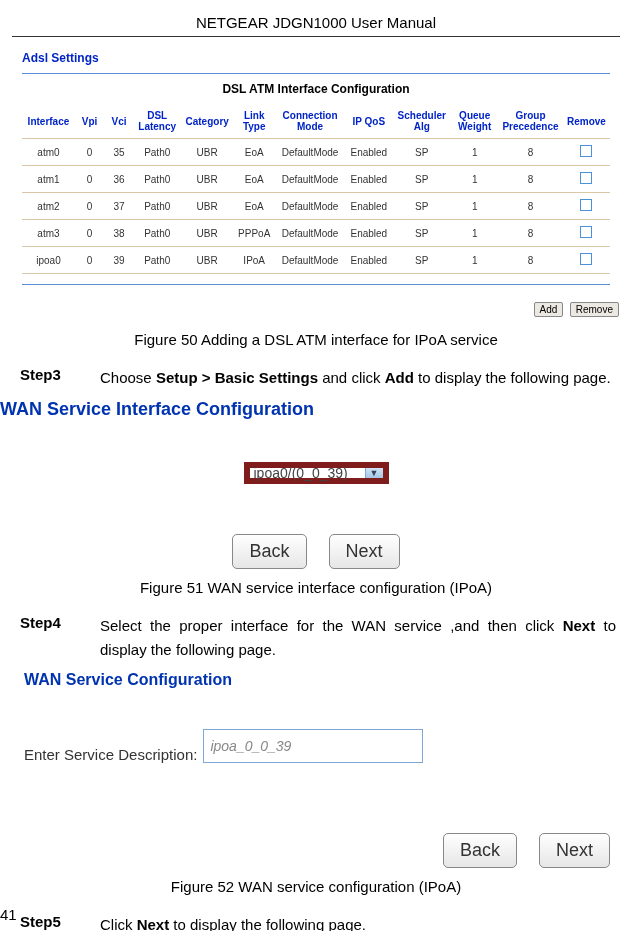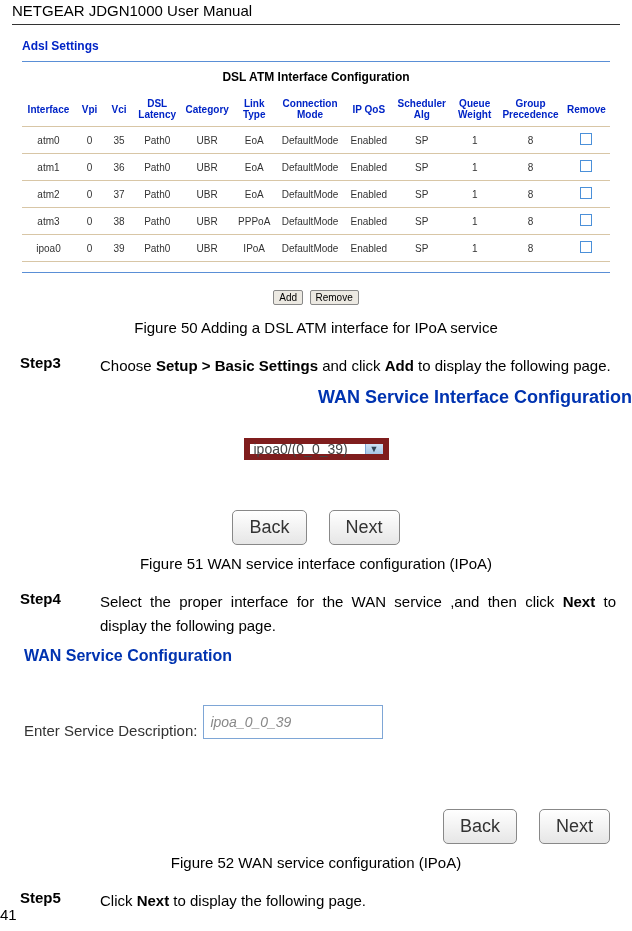--- a/index.html
+++ b/index.html
@@ -5,22 +5,23 @@
     * { box-sizing: border-box; margin: 0; padding: 0; }
     body {
       width: 632px;
       height: 931px;
       background: #fff;
       font-family: Arial, sans-serif;
       color: #000;
       position: relative;
     }
     .page-header {
+      text-align: center;
       font-size: 15px;
-      padding: 2px 0 5px;
+      padding: 14px 0 5px;
       border-bottom: 1.5px solid #333;
       margin: 0 12px;
     }
     .adsl-heading {
       color: #0024c6;
       font-weight: bold;
       font-size: 12px;
       margin: 14px 0 8px 22px;
     }
     hr.blue-line { border: none; border-top: 1px solid #5a8fd6; margin: 0 22px; }
@@ -44,41 +45,41 @@
       padding: 6px 2px;
       text-align: center;
       color: #333;
     }
     .rm-box {
       display: inline-block;
       width: 12px; height: 12px;
       border: 1.5px solid #4b90d9;
       background: #fff;
     }
-    .atm-buttons { text-align: center; margin: 14px 12px; }
+    .atm-buttons { text-align: right; margin: 14px 12px; }
     .atm-buttons .btn {
       display: inline-block;
       font-size: 10px;
       padding: 1px 5px;
       background: #ece9e2;
       border: 1px solid #888;
       border-radius: 2px;
       margin: 0 1px;
     }
     .caption { text-align: center; font-size: 15px; margin: 4px 0 18px; }
     .step-row { display: flex; margin: 0 16px 10px 20px; }
     .step-label { font-weight: bold; font-size: 15px; width: 80px; flex-shrink: 0; }
     .step-text { font-size: 15px; line-height: 1.55; text-align: justify; flex: 1; }
     .step-text b { font-weight: bold; }
     .wan-title {
       color: #0033b0;
       font-weight: bold;
       font-size: 18px;
-      text-align: right;
-      margin: 6px 0 30px;
+      text-align: left;
+      margin: 6px 0 42px;
     }
     .interface-sel {
       width: 145px;
       margin: 0 auto 50px;
       display: flex;
       border: 6px solid #7f1d1d;
       background: #fff;
       font-size: 14px;
       color: #444;
       height: 22px;
@@ -104,21 +105,21 @@
     }
     .wan-config-title {
       color: #0033b0;
       font-weight: bold;
       font-size: 16px;
       margin: 8px 0 40px 24px;
     }
     .svc-desc-row { display: flex; align-items: flex-end; margin: 0 0 70px 24px; font-size: 15px; color: #333; }
     .svc-desc-row .lbl { margin-right: 6px; }
     .svc-desc-row input {
-      width: 180px; height: 22px;
+      width: 220px; height: 22px;
       border: 1px solid #7ea6d6;
       padding: 16px 6px;
       font-size: 14px;
       color: #888;
       font-style: italic;
     }
     .page-number {
       position: absolute;
       bottom: 8px; left: 0; right: 0;
       text-align: left;

